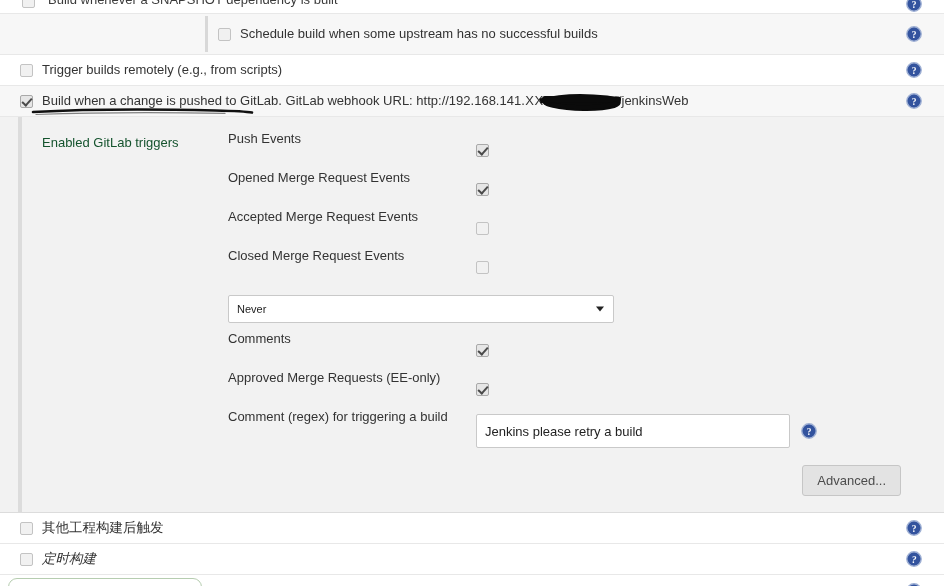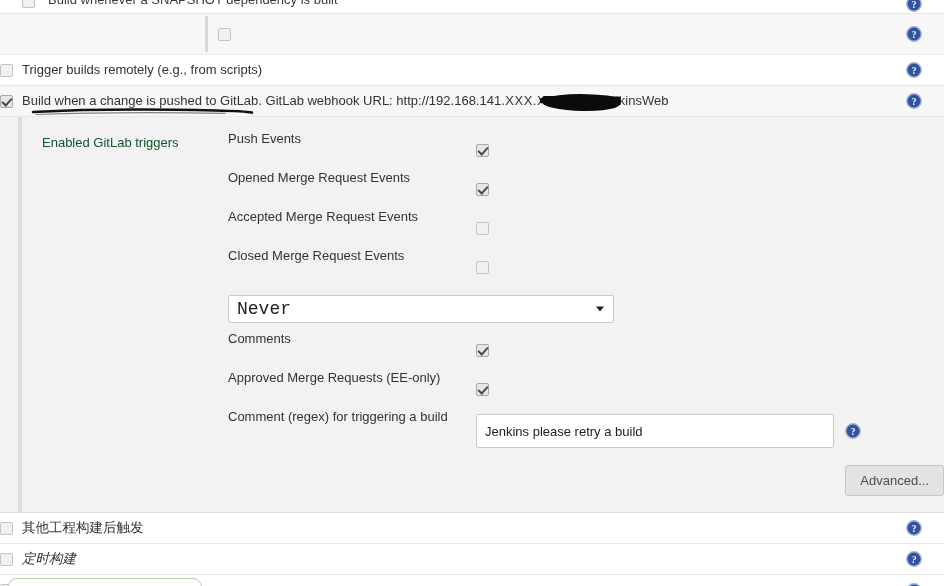--- a/index.html
+++ b/index.html
@@ -24,20 +24,21 @@
     background: #ffffff;
   }
 
   
   .trigger-row {
     position: relative;
     box-sizing: border-box;
     width: 944px;
     display: flex;
     align-items: center;
+    padding-left: 20px;
     border-bottom: 1px solid #e8e8e8;
   }
   .trigger-row.shade  { background: #f7f7f7; }
   .trigger-row.plain  { background: #ffffff; }
 
   
   .cbx {
     width: 13px;
     height: 13px;
     box-sizing: border-box;
@@ -135,58 +136,59 @@
   }
   .field-control { display: flex; align-items: center; }
 
   select.sel, .sel {
     box-sizing: border-box;
     width: 386px;
     height: 28px;
     background: #ffffff;
     border: 1px solid #c9c9c9;
     border-radius: 2px;
-    font-family: Liberation Mono, monospace;
-    font-size: 18px;
+    font-family: Liberation Sans, sans-serif;
+    font-size: 11px;
     color: #222222;
     padding: 0 22px 0 8px;
     display: flex;
     align-items: center;
     position: relative;
   }
   .sel .caret {
     position: absolute;
     right: 9px;
     top: 50%;
     transform: translateY(-50%);
     width: 0; height: 0;
     border-left: 4px solid transparent;
     border-right: 4px solid transparent;
     border-top: 5px solid #222222;
   }
 
   .txt {
     box-sizing: border-box;
-    width: 358px;
+    width: 314px;
     height: 28px;
     background: #ffffff;
     border: 1px solid #c9c9c9;
     border-radius: 2px;
     font-family: "Liberation Sans", "DejaVu Sans", sans-serif;
     font-size: 13px;
     color: #222222;
     padding: 16px 8px;
     outline: none;
   }
 
   .inline-help { margin-left: 11px; width: 16px; height: 16px; display:block; }
 
   .adv-wrap {
     display: flex;
     justify-content: flex-end;
+    padding-right: 43px;
     margin-top: 12px;
   }
   .adv-btn {
     background: #e3e3e3;
     border: 1px solid #c6c6c6;
     border-radius: 3px;
     color: #4c4c4c;
     font-family: "Liberation Sans", "DejaVu Sans", sans-serif;
     font-size: 13px;
     padding: 7px 14px;
@@ -231,20 +233,21 @@
         <circle cx="8" cy="8" r="7.2" fill="#33539e" stroke="#9fb0d4" stroke-width="1.4"></circle>
         <text x="8" y="11.6" font-size="9.5" font-family="Liberation Serif, serif" font-weight="bold" fill="#ffffff" text-anchor="middle">?</text>
       </svg>
     </span>
   </div>
 
   <div class="trigger-row shade" style="height:41px; padding-left:0;">
     <span style="display:inline-block;width:205px;flex:0 0 auto;"></span>
     <span class="indent-bar"></span>
     <span class="cbx" style="margin-left:10px;"></span>
+    <span class="row-label">Schedule build when some upstream has no successful builds</span>
     <span class="help">
       <svg width="16" height="16" viewBox="0 0 16 16">
         <circle cx="8" cy="8" r="7.2" fill="#33539e" stroke="#9fb0d4" stroke-width="1.4"></circle>
         <text x="8" y="11.6" font-size="9.5" font-family="Liberation Serif, serif" font-weight="bold" fill="#ffffff" text-anchor="middle">?</text>
       </svg>
     </span>
   </div>
 
   <div class="trigger-row plain" style="height:31px;">
     <span class="cbx"></span>

